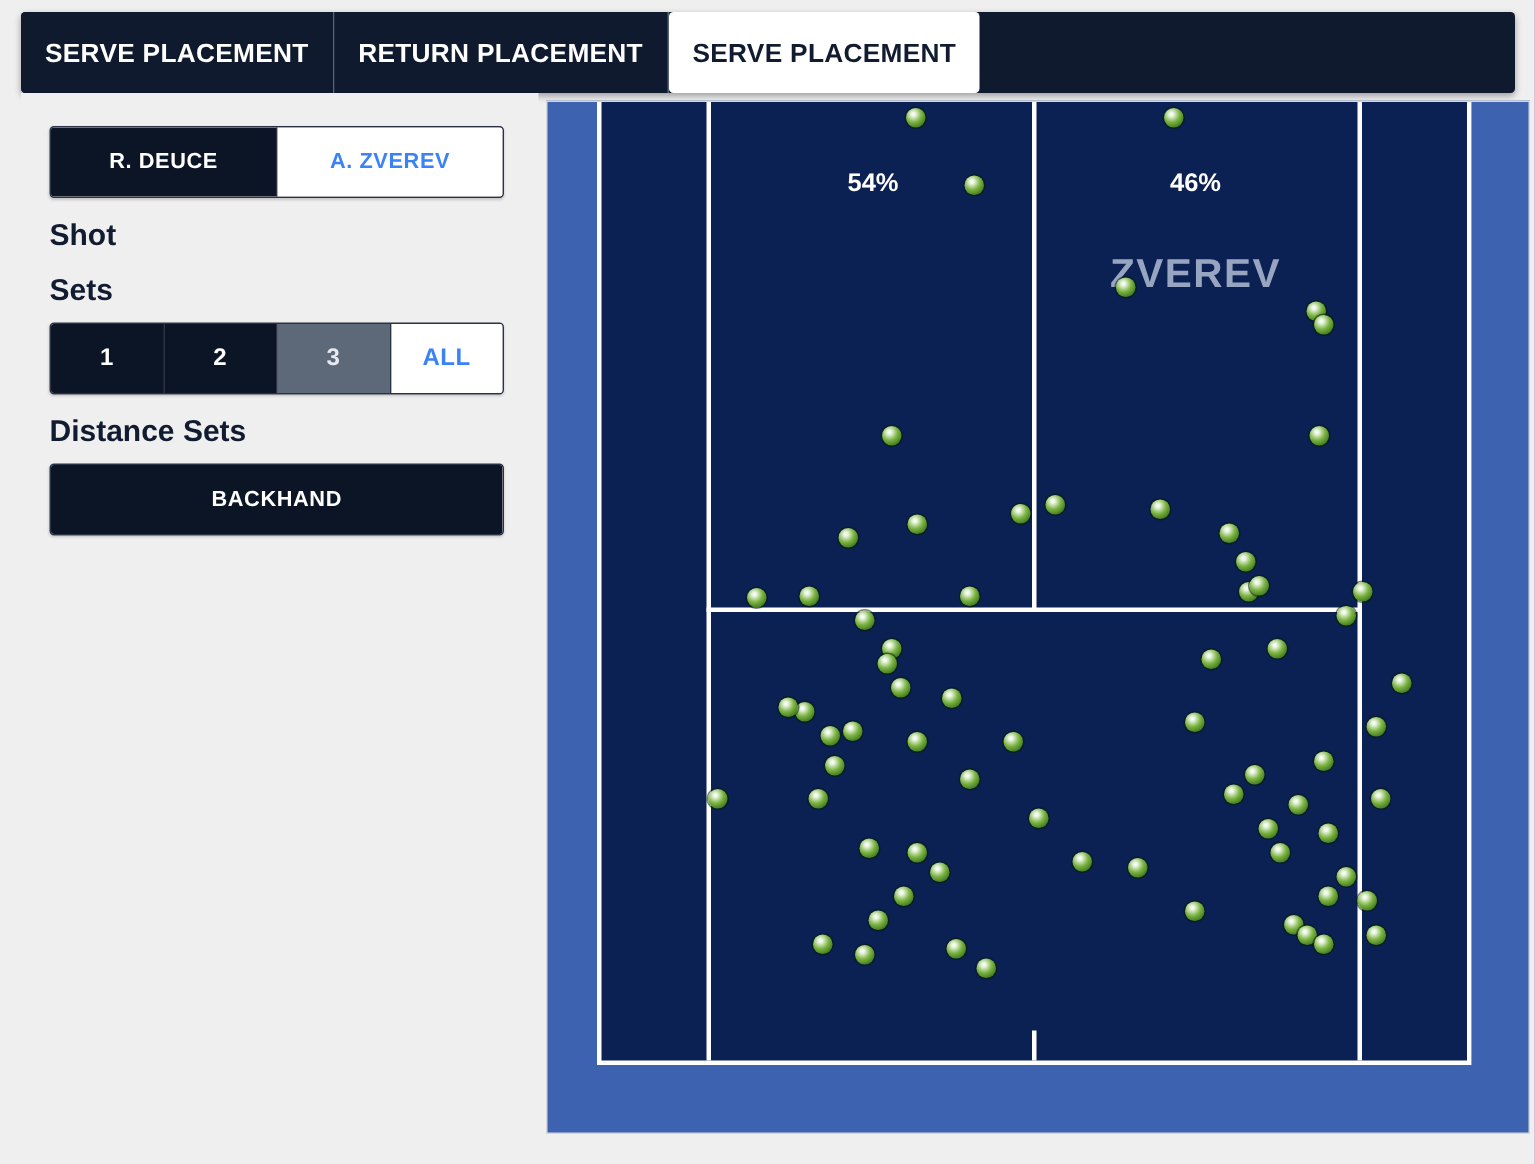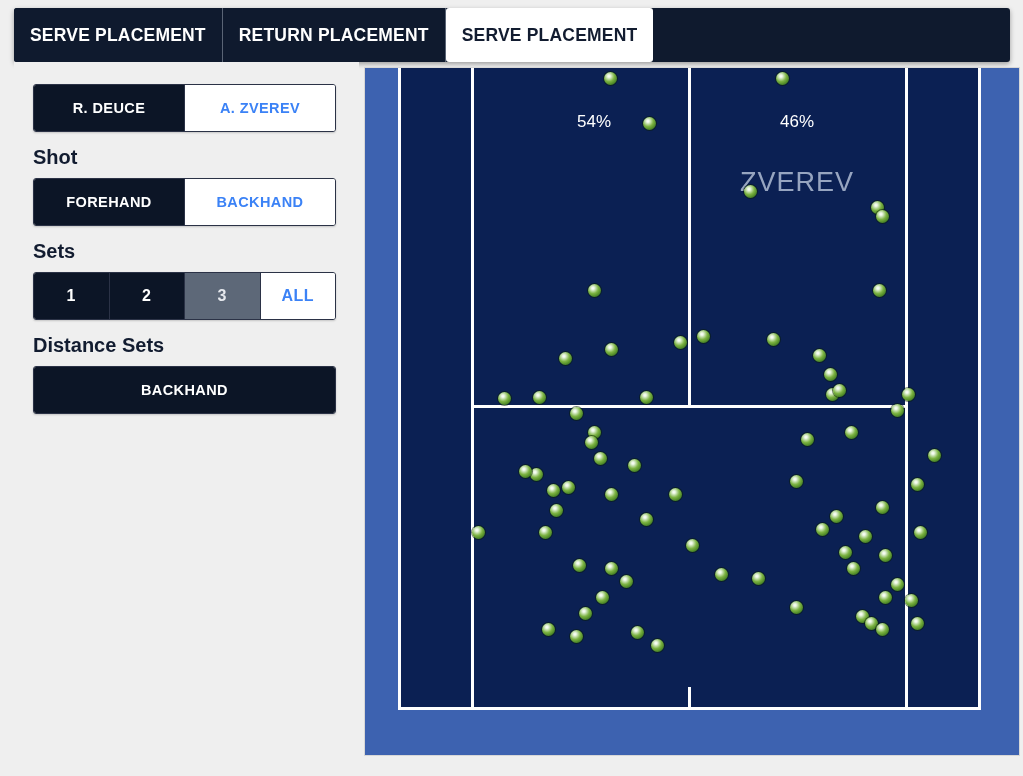--- a/index.html
+++ b/index.html
@@ -107,24 +107,23 @@
   
   .ln.service { left: 70px; right: 70px; top: 343px; height: 3px; width: auto; }
   
   .ln.center-serv { left: 50%; margin-left: -1.5px; top: 0; width: 3px; height: 346px; }
   
   .ln.center-mark { left: 50%; margin-left: -1.5px; bottom: 0; width: 3px; height: 20px; }
 
   .zonepct, .zonelabel {
     position: absolute;
     text-align: center;
-    font-weight: normal;
+    font-weight: bold;
     pointer-events: none;
     user-select: none;
-    margin-left: 12px;
   }
   .zonepct { font-size: 17px; color: #ffffff; }
   .zonelabel { font-size: 27px; color: #97a5c0; letter-spacing: 1px; }
 
   .ad-pct   { left: 70px;  width: 222px; top: 50px; }
   .deuce-pct{ right: 70px; width: 222px; top: 50px; }
   .ad-lbl   { left: 70px;  width: 222px; top: 105px; }
   .deuce-lbl{ right: 70px; width: 222px; top: 105px; }
 
   .dot {
@@ -148,24 +147,20 @@
   </div>
 
   <div class="sidebar">
 
     <div class="seg">
       <div class="opt on">R. DEUCE</div>
       <div class="opt">A. ZVEREV</div>
     </div>
 
     <div class="grouplabel">Shot</div>
-    <div class="seg">
-      <div class="opt on">FOREHAND</div>
-      <div class="opt">BACKHAND</div>
-    </div>
 
     <div class="grouplabel">Sets</div>
     <div class="seg sets">
       <div class="opt on">1</div>
       <div class="opt on">2</div>
       <div class="opt muted">3</div>
       <div class="opt">ALL</div>
     </div>
 
     <div class="grouplabel">Distance Sets</div>

